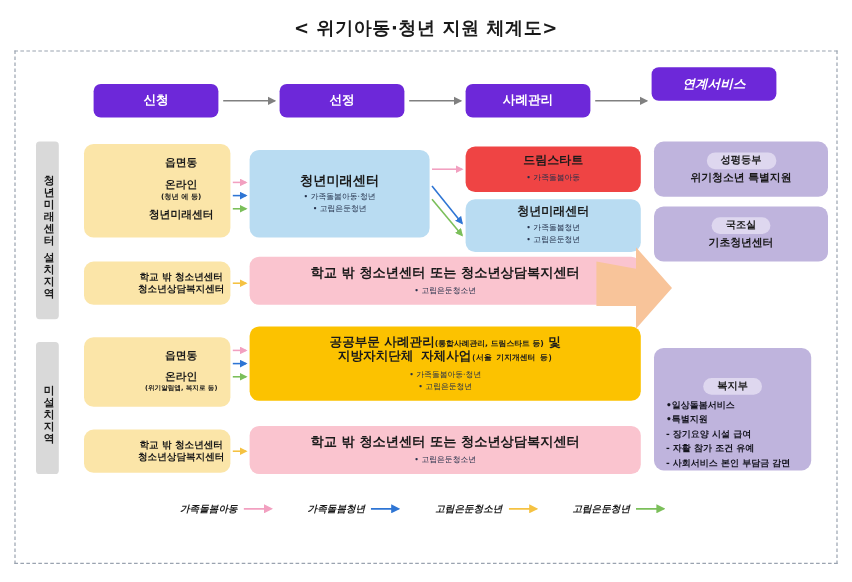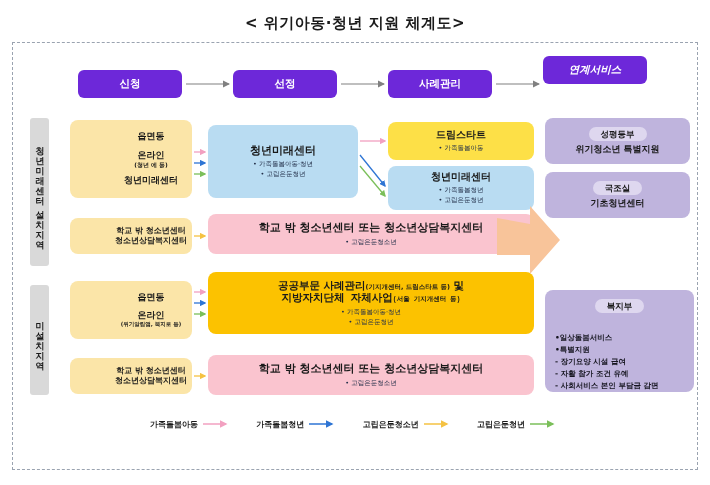--- a/index.html
+++ b/index.html
@@ -62,21 +62,21 @@
     font-size: 9px; font-weight: bold; color: #1a1a1a;
     writing-mode: vertical-rl;
     display: flex; align-items: center; justify-content: center;
     letter-spacing: 1px;
     text-align: center;
   }
 
   
   .yellow { background: #fbe5a8; padding-left: 40px; }
   .blue   { background: #b9dcf2; }
-  .green  { background: #fde047; }
+  .green  { background: #ef4444; }
   .pink   { background: #fac4cf; }
   .orange { background: #fcc200; }
   .purple { background: #bfb4dd; }
 
   
   .pill {
     background: #ded7ef;
     border-radius: 9px;
     padding: 1.5px 12px;
     font-size: 8.5px; font-weight: bold;
@@ -96,21 +96,21 @@
   
   #wires { position: absolute; left: 0; top: 0; width: 710px; height: 485px; pointer-events: none; }
 
   
   .legend {
     position: absolute; left: 150px; top: 412px;
     width: 410px; height: 24px;
     display: flex; align-items: center; justify-content: space-between;
   }
   .legend-item { display: flex; align-items: center; gap: 5px; }
-  .legend-item .lbl { font-size: 8px; font-weight: bold; color: #1a1a1a; white-space: nowrap; }
+  .legend-item .lbl { font-size: 8px; font-weight: bold; color: #1a1a1a; white-space: nowrap; font-style: italic; }
   .legend-item .arw { display: block; }
 </style>
 </head>
 <body>
 
 <div id="root">
 
   <div class="title">&lt; 위기아동·청년 지원 체계도&gt;</div>
 
   <div class="frame"></div>
@@ -156,21 +156,21 @@
 
   <div class="box pink" style="left:208px; top:214px; width:326px; height:40px;">
     <div class="hd" style="font-size:11px;">학교 밖 청소년센터 또는 청소년상담복지센터</div>
     <div class="bullets">
       <div>• 고립은둔청소년</div>
     </div>
   </div>
 
   <div class="box orange" style="left:208px; top:272px; width:326px; height:62px;">
     <div class="hd" style="font-size:10.5px;">
-      <span>공공부문 사례관리</span><span style="font-size:6.5px;">(기지개센터, 드림스타트 등)</span><span> 및</span>
+      <span>공공부문 사례관리</span><span style="font-size:6.5px;">(통합사례관리, 드림스타트 등)</span><span> 및</span>
     </div>
     <div class="hd" style="font-size:10.5px;font-family:Liberation Mono, monospace;">
       <span>지방자치단체 자체사업</span><span style="font-size:6.5px;">(서울 기지개센터 등)</span>
     </div>
     <div class="bullets">
       <div>• 가족돌봄아동·청년</div>
       <div>• 고립은둔청년</div>
     </div>
   </div>
 
@@ -200,21 +200,21 @@
     <div class="pill">국조실</div>
     <div class="pill-sub">기초청년센터</div>
   </div>
 
   <div class="box purple" style="left:545px; top:118px; width:145px; height:46px;">
     <div class="pill">성평등부</div>
     <div class="pill-sub">위기청소년 특별지원</div>
   </div>
 
 
-  <div class="box purple" style="left:545px; top:290px; width:149px; height:102px; justify-content:space-between; padding-top:9px;">
+  <div class="box purple" style="left:545px; top:290px; width:131px; height:102px; justify-content:flex-end; padding-top:9px;">
     <div class="pill">복지부</div>
     <div class="welfare-list">
       <div>•일상돌봄서비스</div>
       <div>•특별지원</div>
       <div>- 장기요양 시설 급여</div>
       <div>- 자활 참가 조건 유예</div>
       <div>- 사회서비스 본인 부담금 감면</div>
     </div>
   </div>
 

